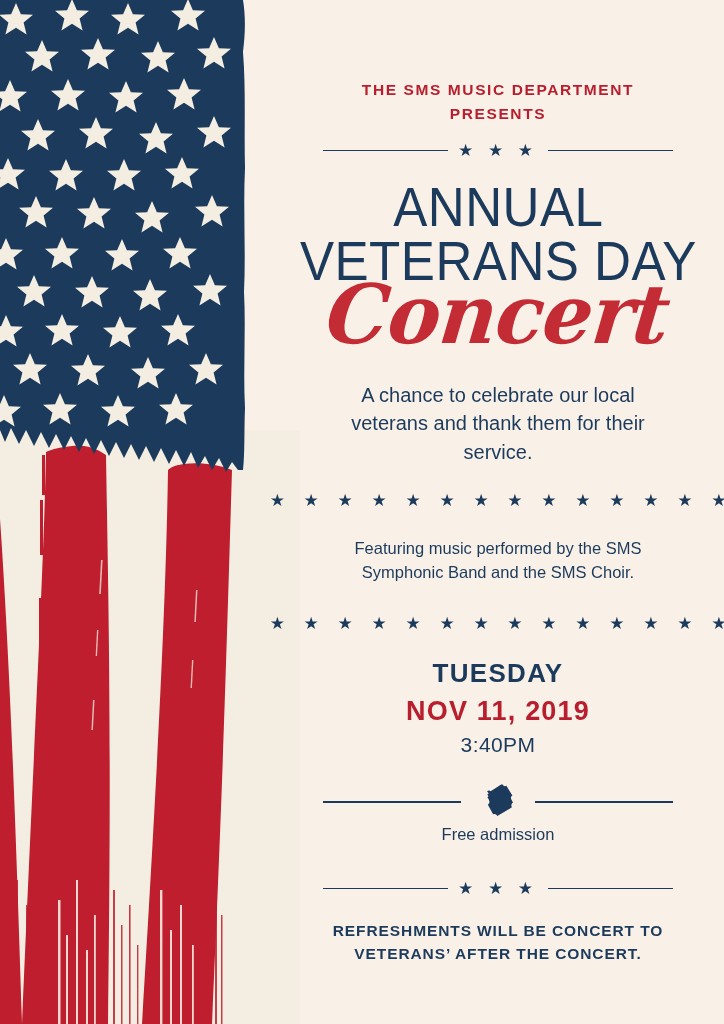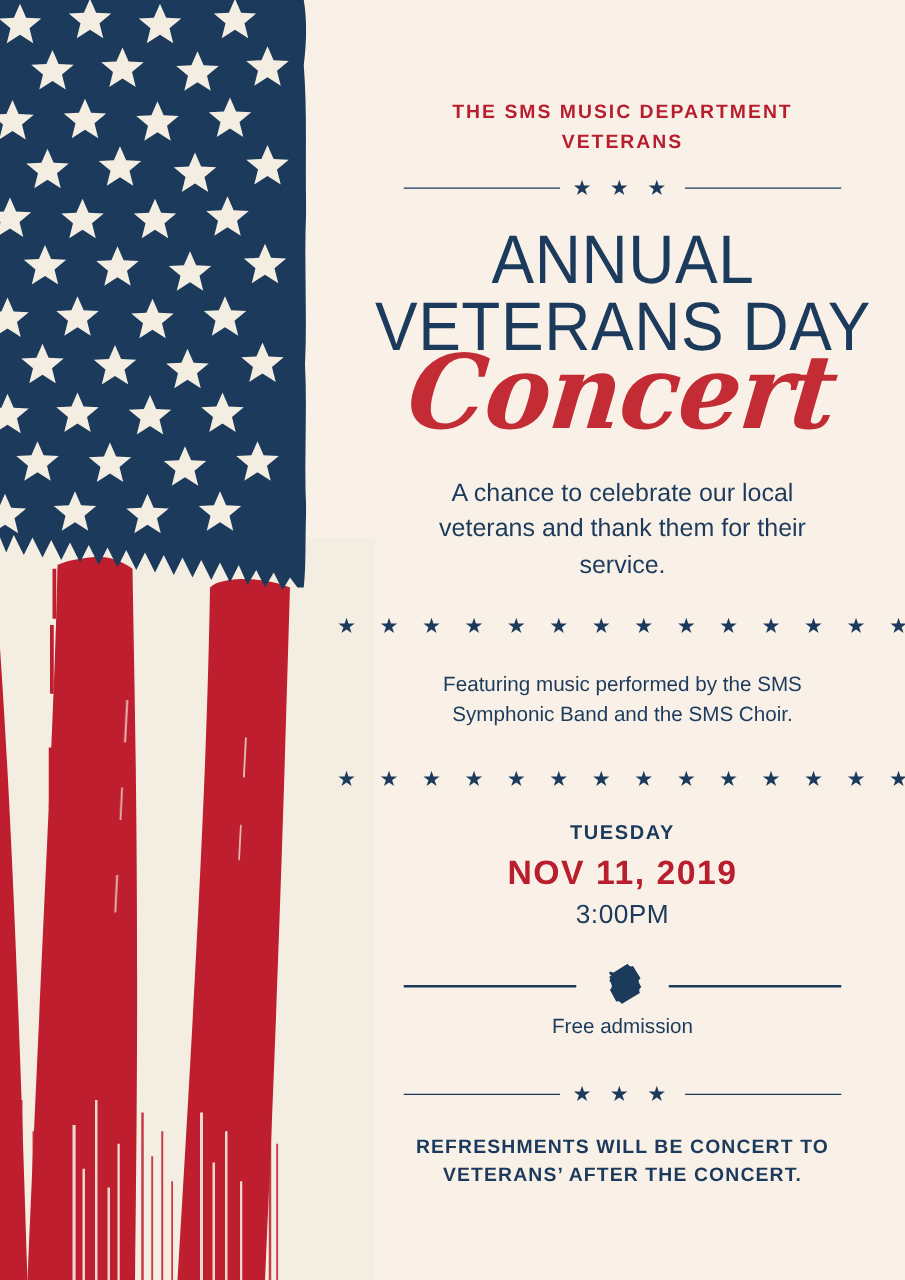--- a/index.html
+++ b/index.html
@@ -126,21 +126,21 @@
     color: #1B3A5C;
     font-size: 16.5px;
     line-height: 1.45;
     width: 330px;
     font-weight: 300;
   }
 
   .dayline {
     margin-top: 26px;
     color: #1B3A5C;
-    font-size: 16px;
+    font-size: 26px;
     font-weight: 700;
     letter-spacing: 1.3px;
   }
   .dateline {
     margin-top: 7px;
     color: #B81E2E;
     font-size: 27px;
     font-weight: 700;
     letter-spacing: 1.2px;
   }
@@ -327,21 +327,21 @@
           <use href="#st" x="176" y="410"></use>
         </g>
       </g>
     </svg>
   </div>
 
   <div class="content">
 
     <div class="presents">
       <div>THE SMS MUSIC DEPARTMENT</div>
-      <div>VETERANS</div>
+      <div>PRESENTS</div>
     </div>
 
     <div class="rule-stars">
       <span class="line"></span>
       <span class="stars3">★ ★ ★</span>
       <span class="line"></span>
     </div>
 
     <div class="title">
       <span class="l1">ANNUAL</span>
@@ -353,21 +353,21 @@
     <div class="blurb">A chance to celebrate our local veterans and thank them for their service.</div>
 
     <div class="starrow r1">★ ★ ★ ★ ★ ★ ★ ★ ★ ★ ★ ★ ★ ★</div>
 
     <div class="featuring">Featuring music performed by the SMS Symphonic Band and the SMS Choir.</div>
 
     <div class="starrow r2">★ ★ ★ ★ ★ ★ ★ ★ ★ ★ ★ ★ ★ ★</div>
 
     <div class="dayline">TUESDAY</div>
     <div class="dateline">NOV 11, 2019</div>
-    <div class="timeline">3:00PM</div>
+    <div class="timeline">3:40PM</div>
 
     <div class="rule-ticket">
       <span class="line"></span>
       <span class="ticket-icon">
         <svg width="46" height="46" viewBox="0 0 46 46" xmlns="http://www.w3.org/2000/svg">
           <g fill="#1B3A5C">
             <path d="M12.5 14.8 L26.5 6.2 L35.5 20.8 L21.5 29.4 Z
                      M15.6 16.0 a2.6 2.6 0 1 0 -3.1 -4.6 Z" transform="rotate(-4 23 18)"></path>
             <path d="M13.6 13.4 L27.2 5.0 C28.0 6.9 29.8 7.6 31.4 6.8 L37.4 16.6
                      C35.8 17.6 35.3 19.6 36.3 21.3 L22.7 29.6 C21.9 27.8 20.0 27.1 18.4 28.0

